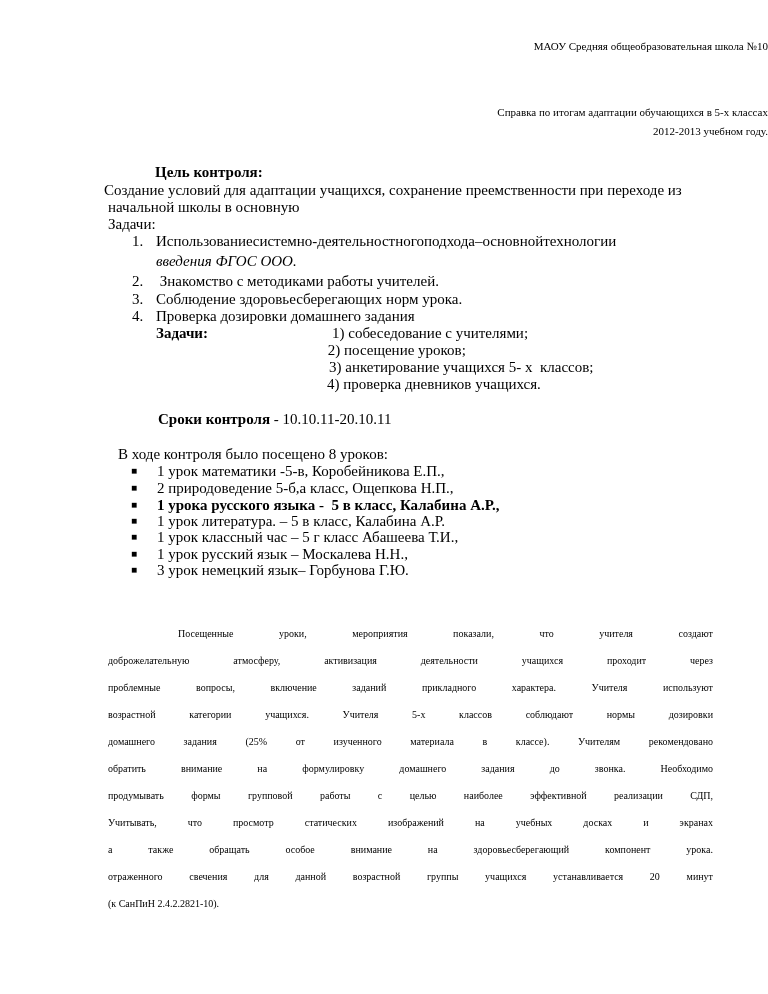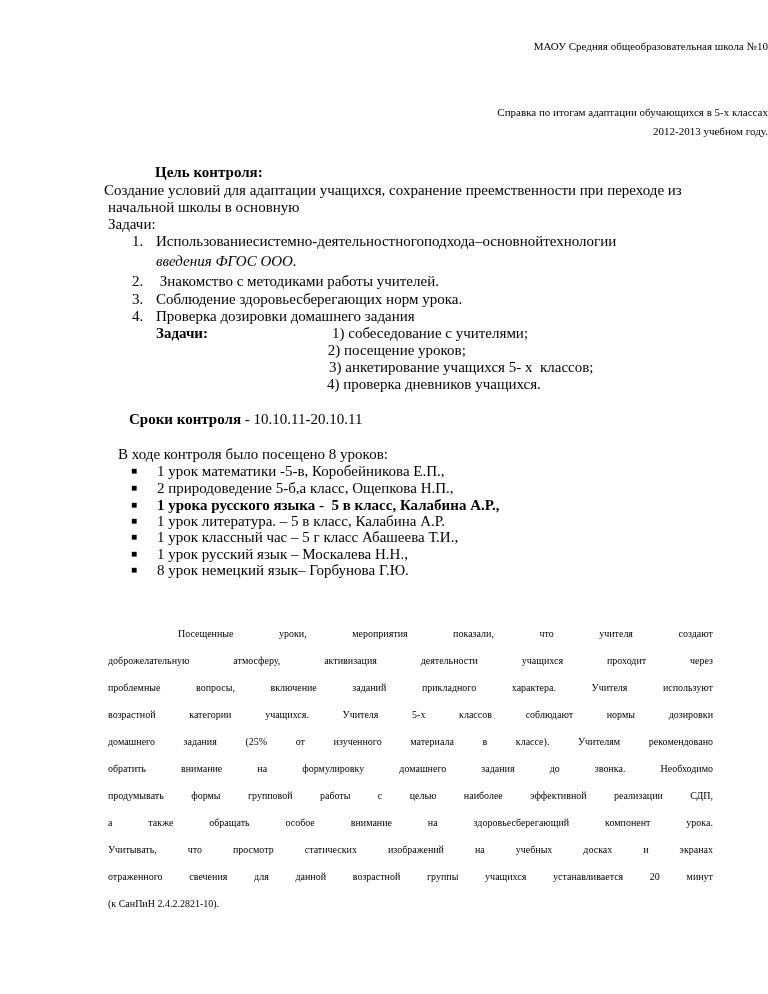--- a/index.html
+++ b/index.html
@@ -54,21 +54,21 @@
   <span class="num">4.</span>
   <span class="numtext">Проверка дозировки домашнего задания</span>
 </div>
 
 <div class="abs bold line" style="top:324px; left:156px;">Задачи:</div>
 <div class="abs line" style="top:324px; left:332px;">1) собеседование с учителями;</div>
 <div class="abs line" style="top:341px; left:324px; white-space:pre;"> 2) посещение уроков;</div>
 <div class="abs line" style="top:358px; left:329px; white-space:pre;">3) анкетирование учащихся 5- х  классов;</div>
 <div class="abs line" style="top:375px; left:327px;">4) проверка дневников учащихся.</div>
 
-<div class="abs line" style="top:410px; left:129px;">
+<div class="abs line" style="top:410px; left:158px;">
   <span class="bold">Сроки контроля</span><span> - 10.10.11-20.10.11</span>
 </div>
 
 <div class="abs line" style="top:445px; left:118px;">В ходе контроля было посещено 8 уроков:</div>
 
 <div class="abs line" style="top:462px; left:0; width:768px;">
   <span class="bullet">■</span>
   <span class="btext">1 урок математики -5-в, Коробейникова Е.П.,</span>
 </div>
 <div class="abs line" style="top:479px; left:0; width:768px;">
@@ -86,40 +86,40 @@
 <div class="abs line" style="top:528px; left:0; width:768px;">
   <span class="bullet">■</span>
   <span class="btext">1 урок классный час – 5 г класс Абашеева Т.И.,</span>
 </div>
 <div class="abs line" style="top:545px; left:0; width:768px;">
   <span class="bullet">■</span>
   <span class="btext">1 урок русский язык – Москалева Н.Н.,</span>
 </div>
 <div class="abs line" style="top:561px; left:0; width:768px;">
   <span class="bullet">■</span>
-  <span class="btext">8 урок немецкий язык– Горбунова Г.Ю.</span>
+  <span class="btext">3 урок немецкий язык– Горбунова Г.Ю.</span>
 </div>
 
 <div class="para" style="top:620px;">
   <div style="display:flex; justify-content:space-between; padding-left:70px;">
     <span>Посещенные</span>
     <span>уроки,</span>
     <span>мероприятия</span>
     <span>показали,</span>
     <span>что</span>
     <span>учителя</span>
     <span>создают</span>
   </div>
   <div class="jl">доброжелательную атмосферу, активизация деятельности учащихся проходит через</div>
   <div class="jl">проблемные вопросы, включение заданий прикладного характера. Учителя используют</div>
   <div class="jl">возрастной категории учащихся. Учителя 5-х классов соблюдают нормы дозировки</div>
   <div class="jl">домашнего задания (25% от изученного материала в классе). Учителям рекомендовано</div>
   <div class="jl">обратить внимание на формулировку домашнего задания до звонка. Необходимо</div>
   <div class="jl">продумывать формы групповой  работы с целью наиболее эффективной реализации СДП,</div>
+  <div class="jl">Учитывать, что просмотр статических изображений на учебных досках и экранах</div>
   <div class="jl">а также обращать особое внимание на здоровьесберегающий компонент урока.</div>
-  <div class="jl">Учитывать, что просмотр статических изображений на учебных досках и экранах</div>
   <div class="jl">отраженного свечения для данной возрастной группы учащихся устанавливается 20 минут</div>
   <div>(к СанПиН 2.4.2.2821-10).</div>
 </div>
 
 <style>
   .jl { text-align: justify; text-align-last: justify; white-space: normal; }
 </style>
 
 </body></html>

